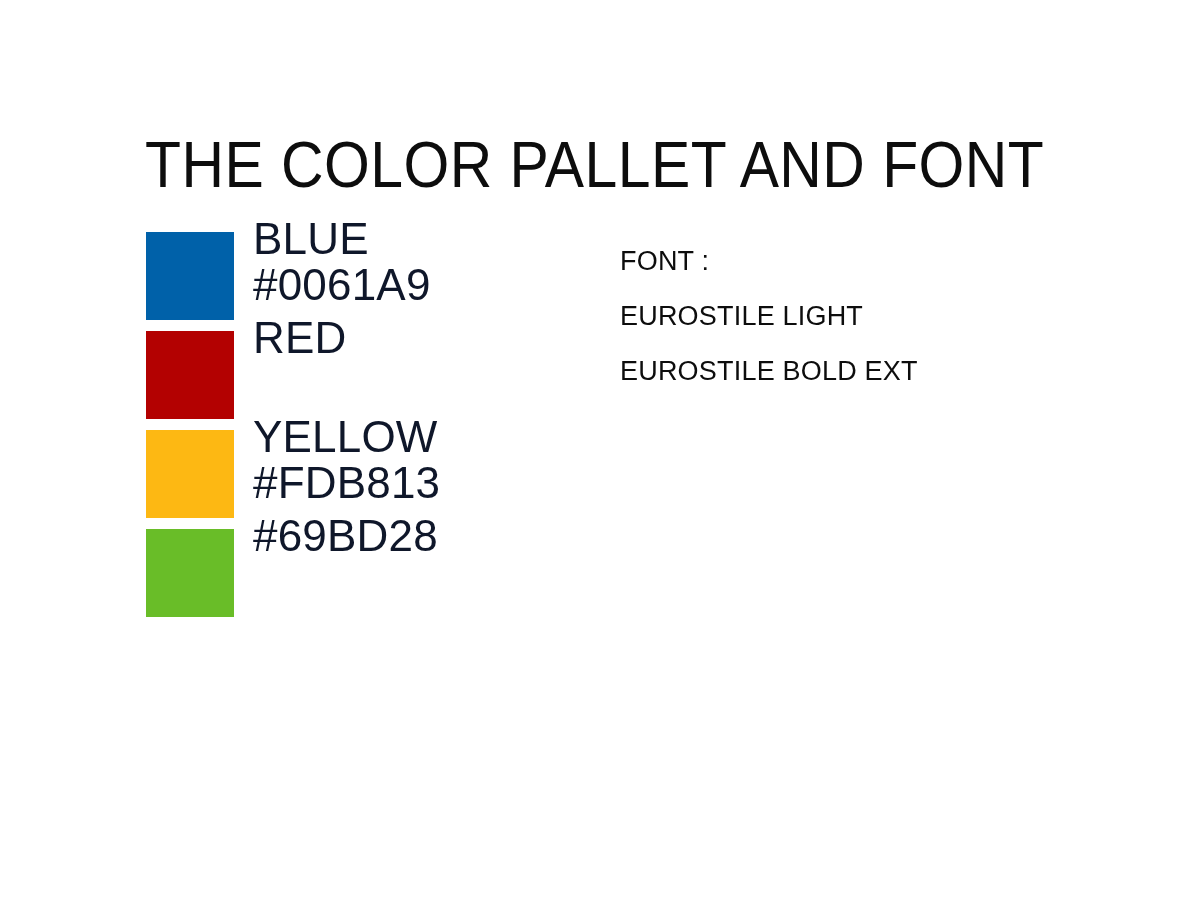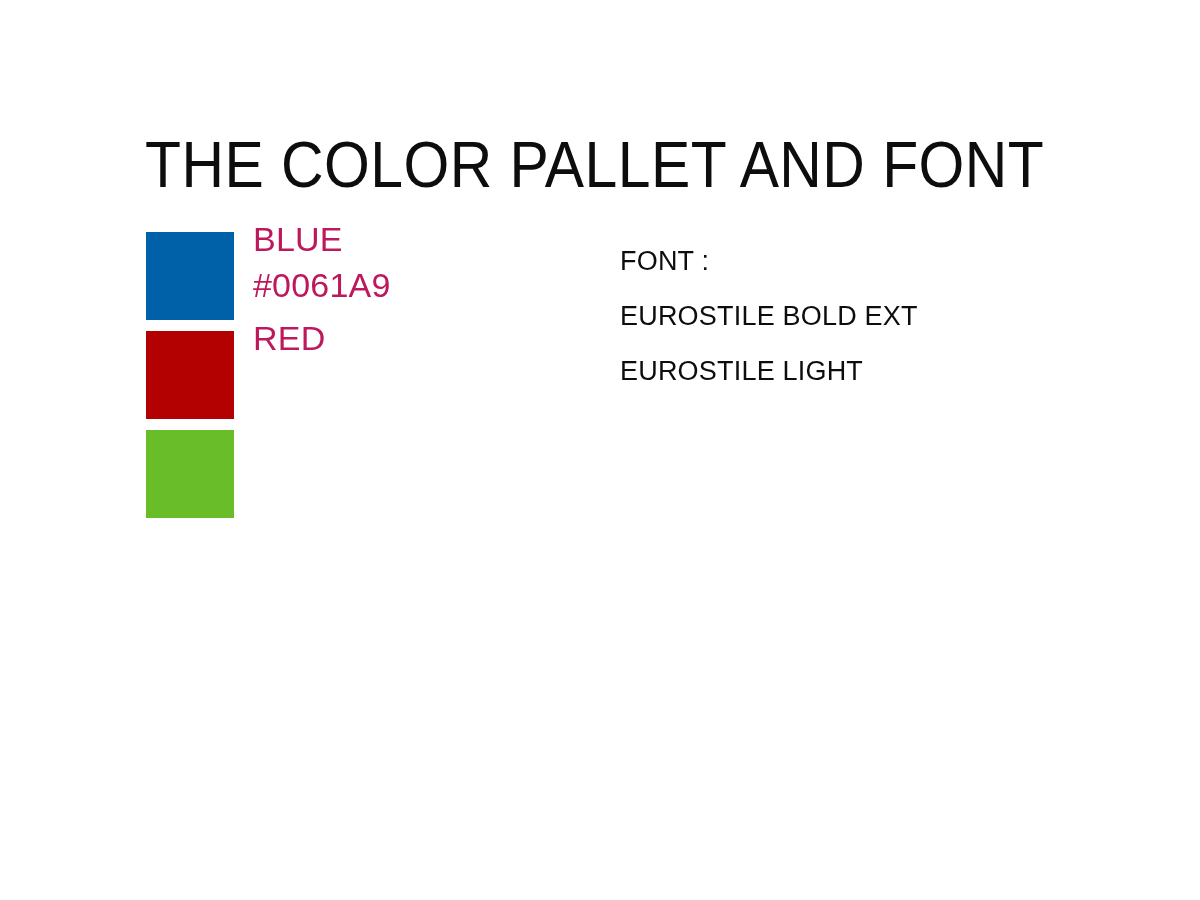--- a/index.html
+++ b/index.html
@@ -60,26 +60,26 @@
     top: 0;
     width: 88px;
     height: 88px;
   }
 
   .swatch-text {
     position: absolute;
     left: 107px;
     top: -16px;
     width: 250px;
-    font-size: 34px;
+    font-size: 44px;
     line-height: 46px;
     font-weight: 400;
     letter-spacing: 0.2px;
     white-space: nowrap;
-    color: #be185d;
+    color: #0f172a;
   }
   .swatch-name,
   .swatch-hex { display: block; }
 
   
   #font-block {
     position: absolute;
     left: 620px;
     top: 234px;
     width: 520px;
@@ -109,28 +109,36 @@
       </div>
     </div>
 
     <div class="swatch-row">
       <div class="swatch-chip" style="background-color: rgb(179, 1, 1);"></div>
       <div class="swatch-text">
         <span class="swatch-name">RED</span>
       </div>
     </div>
 
+    <div class="swatch-row">
+      <div class="swatch-chip" style="background-color: rgb(253, 184, 19);"></div>
+      <div class="swatch-text">
+        <span class="swatch-name">YELLOW</span>
+        <span class="swatch-hex">#FDB813</span>
+      </div>
+    </div>
 
     <div class="swatch-row">
       <div class="swatch-chip" style="background-color: rgb(105, 189, 40);"></div>
       <div class="swatch-text">
+        <span class="swatch-hex">#69BD28</span>
       </div>
     </div>
 
   </div>
 
   <div id="font-block">
     <span class="font-line">FONT :</span>
+    <span class="font-line">EUROSTILE LIGHT</span>
     <span class="font-line">EUROSTILE BOLD EXT</span>
-    <span class="font-line">EUROSTILE LIGHT</span>
   </div>
 
 </div>
 
 </body></html>

